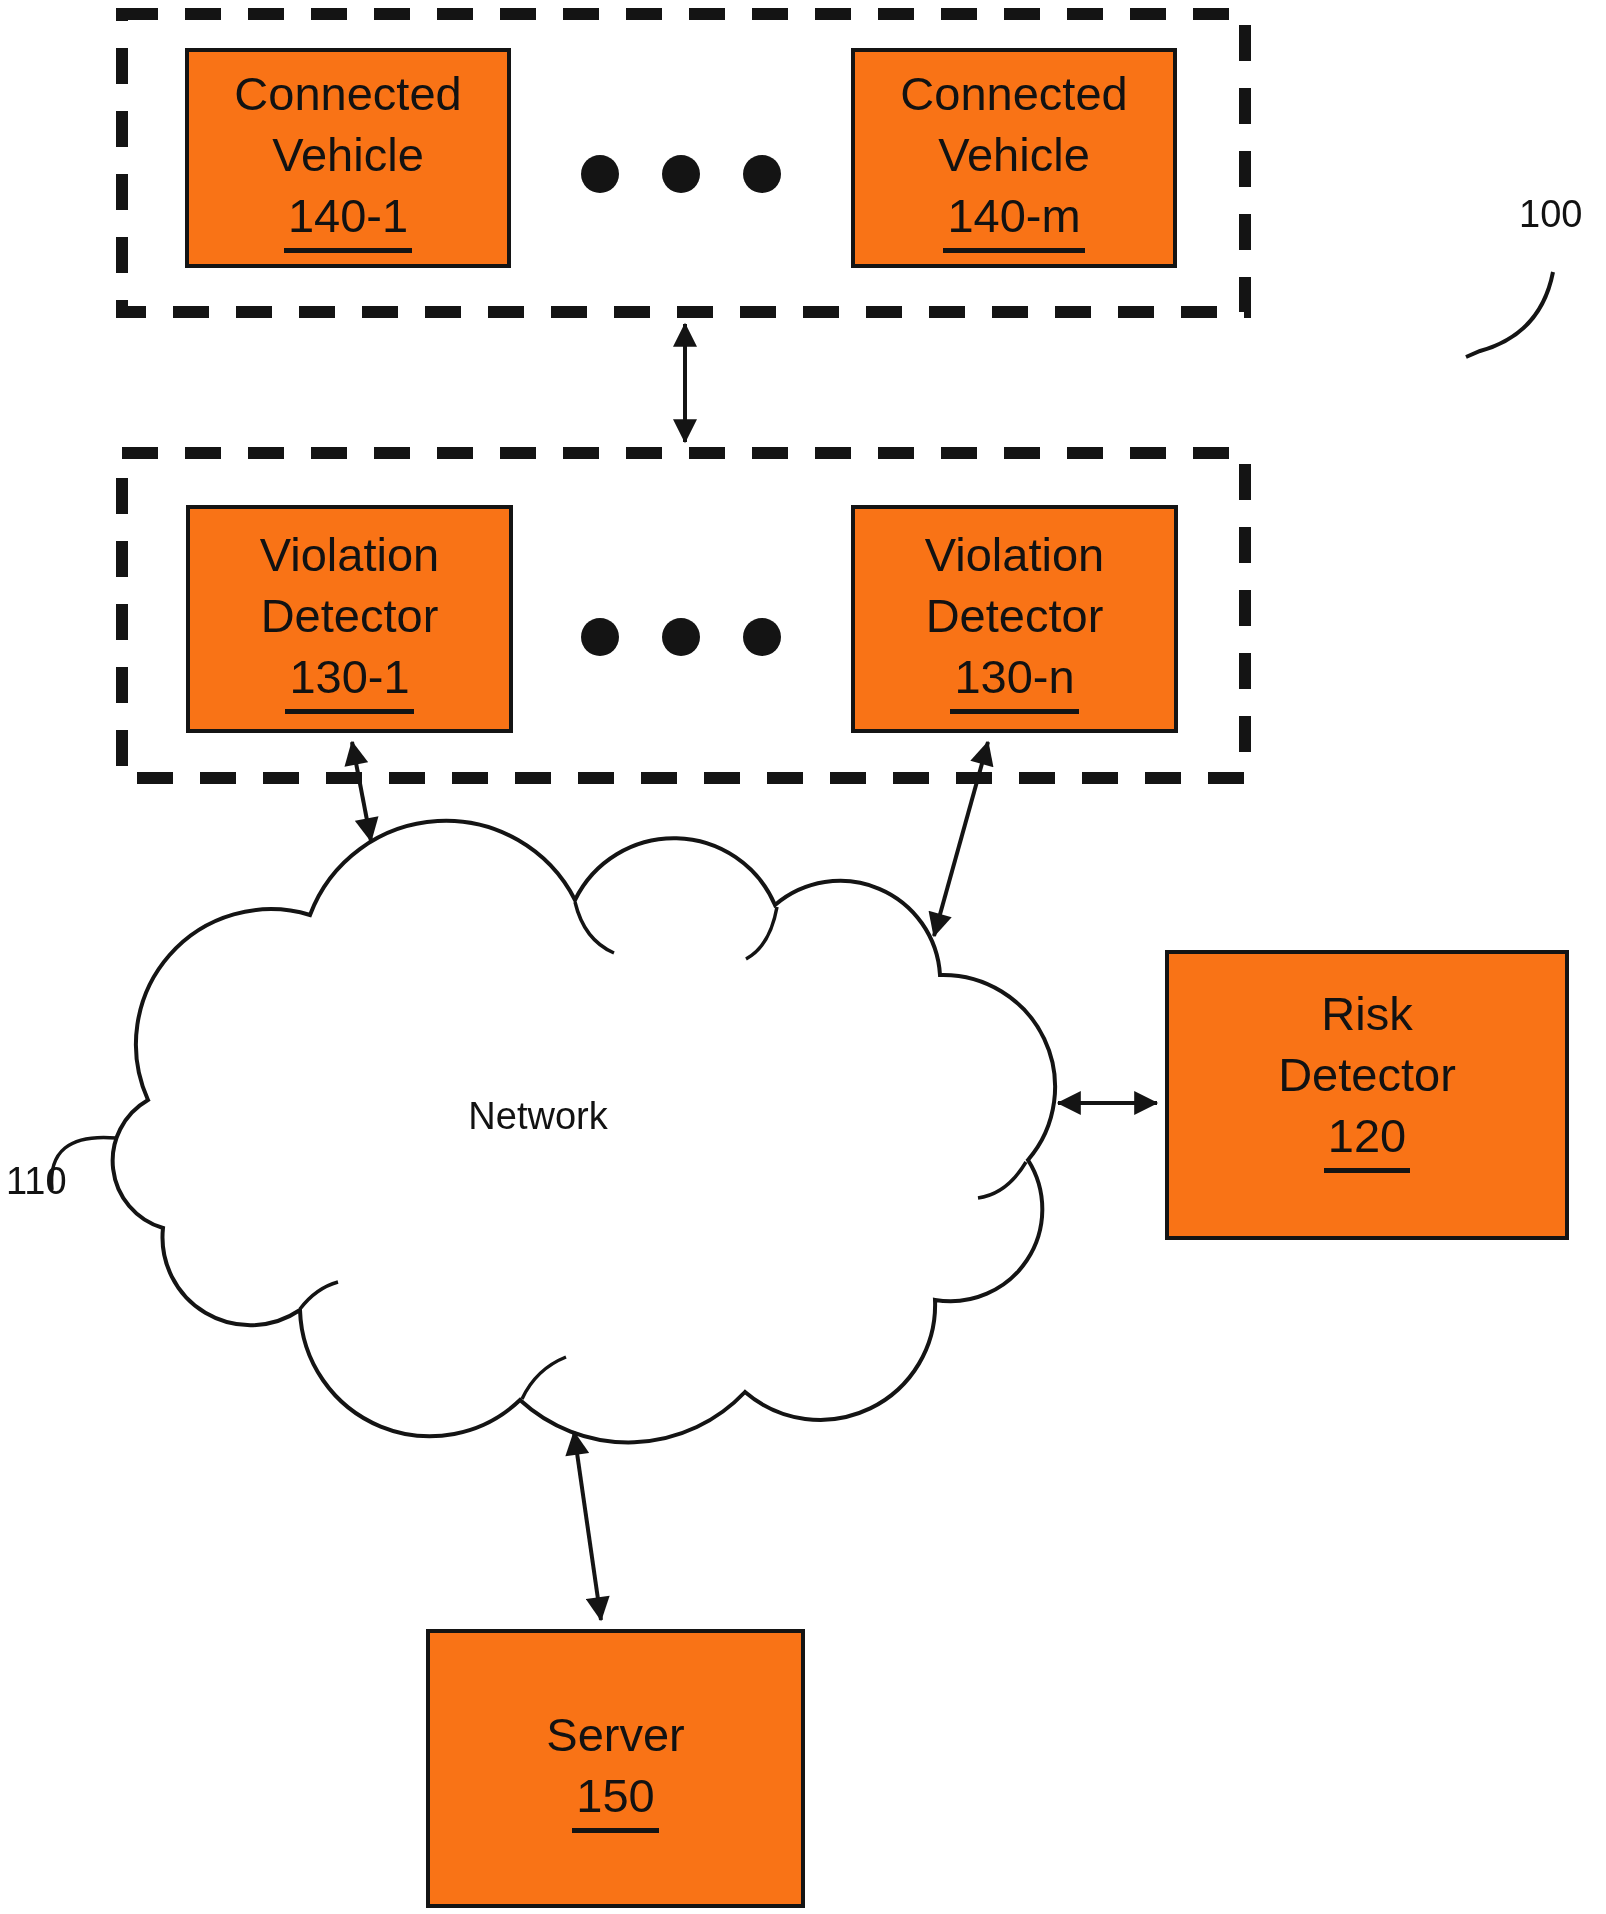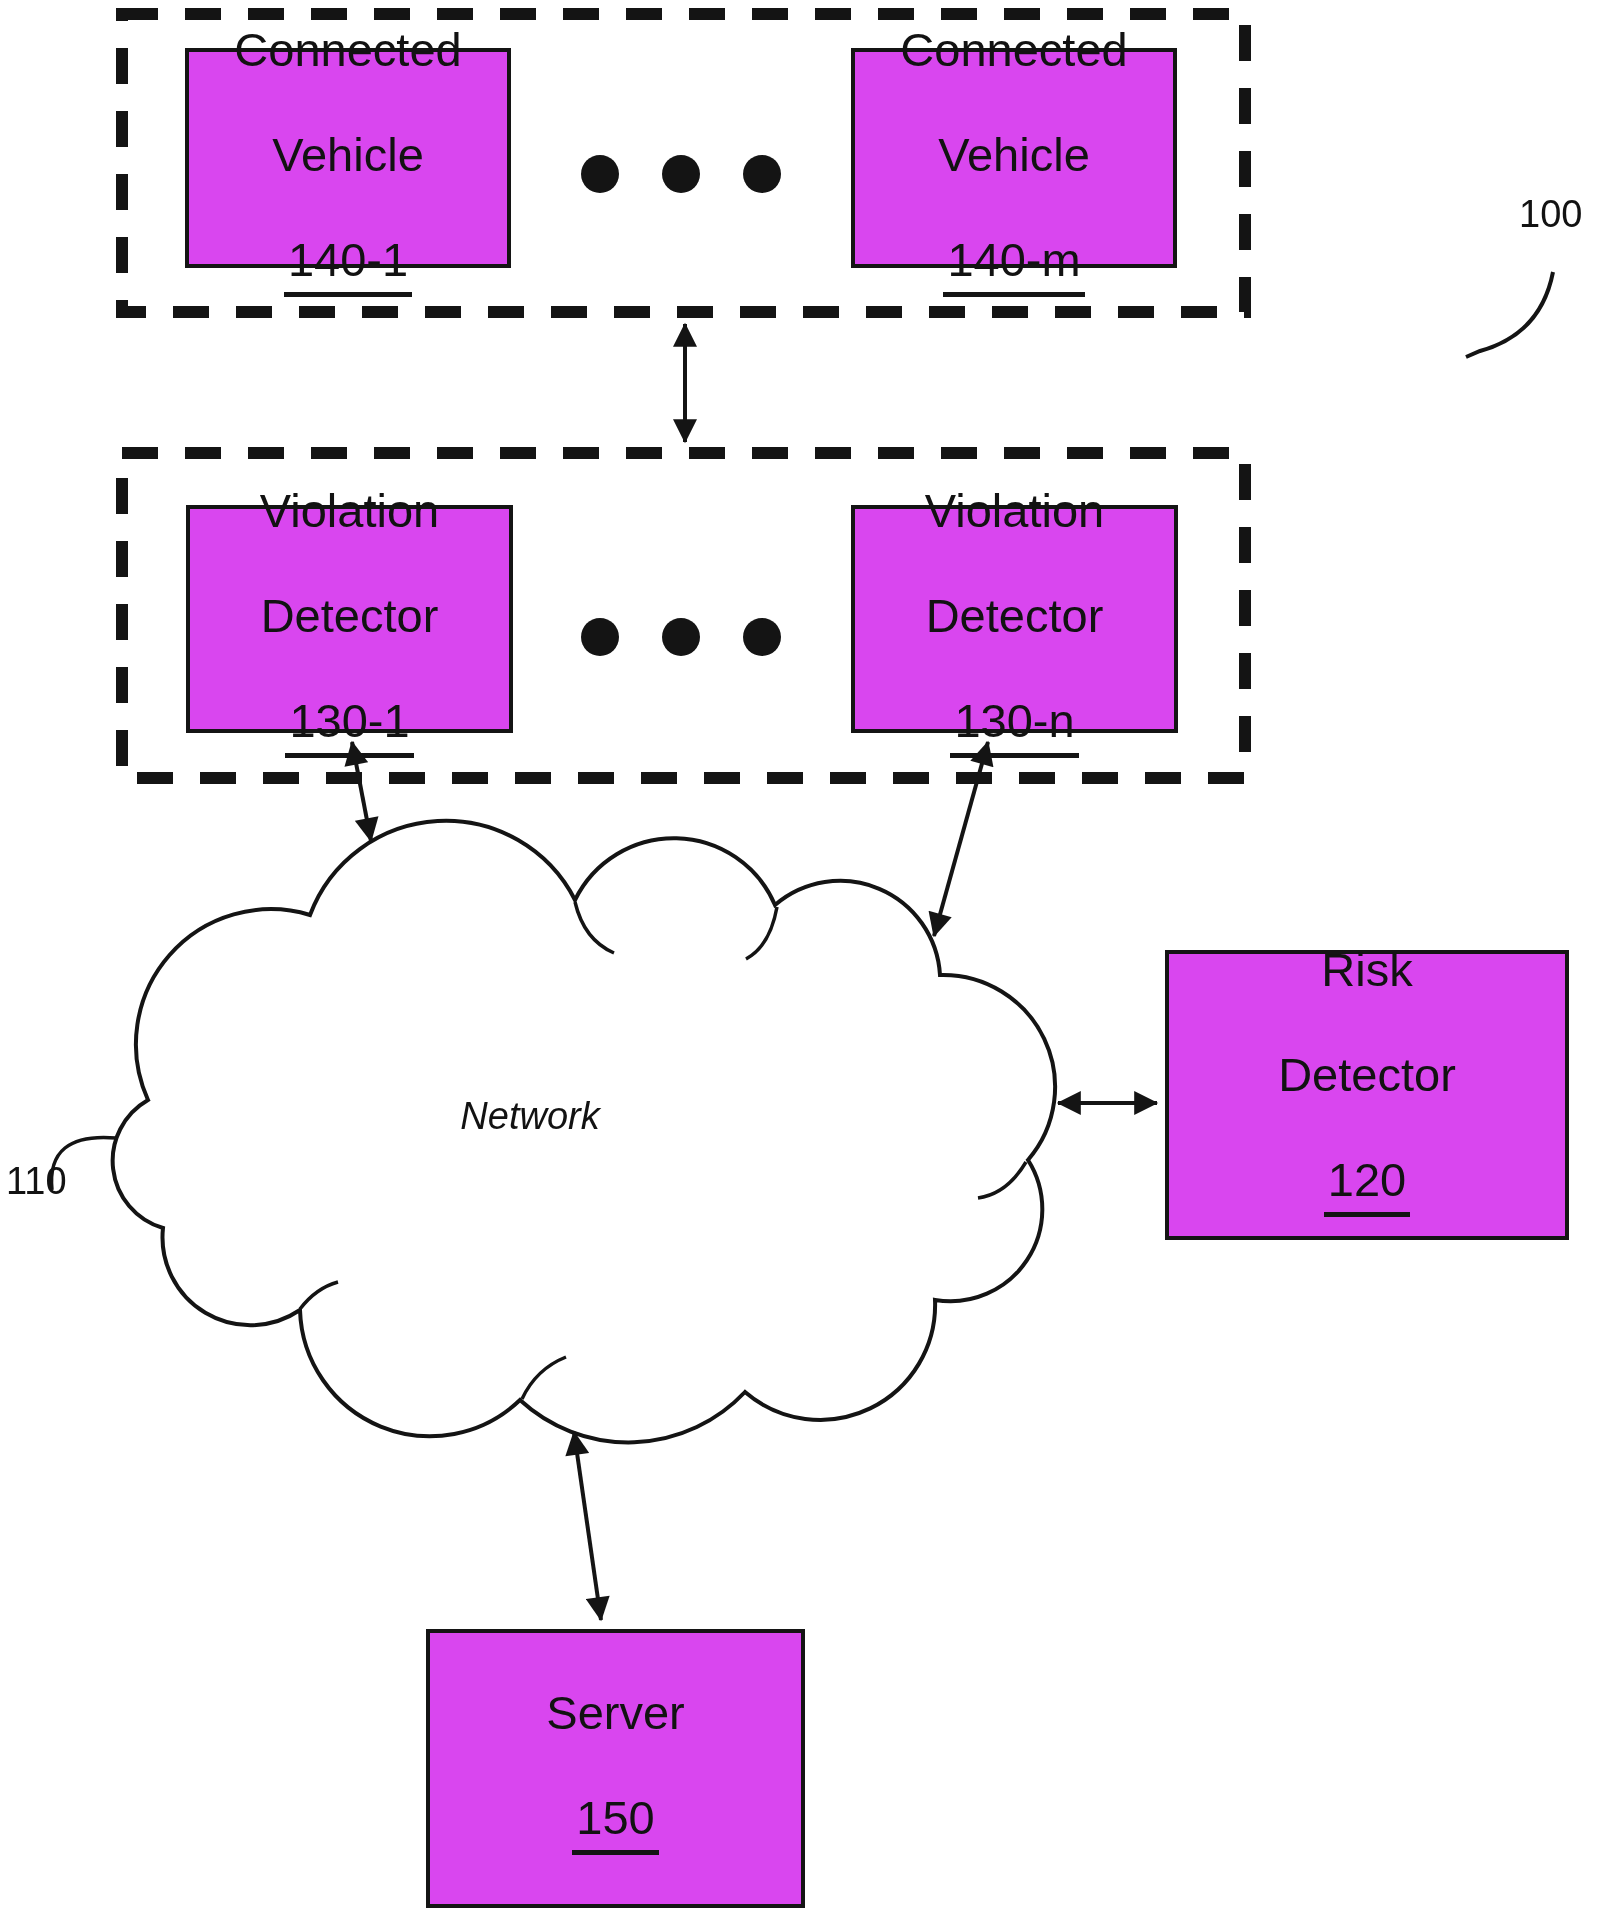--- a/index.html
+++ b/index.html
@@ -10,25 +10,24 @@
     font-family:"Liberation Sans","DejaVu Sans",sans-serif;
     color:#121212;
     overflow:hidden;
   }
   svg.underlay{position:absolute;left:0;top:0;width:1606px;height:1914px;}
   .node{
     position:absolute;
     display:flex;flex-direction:column;
     align-items:center;justify-content:center;
     text-align:center;
-    background:#d946ef;
+    background:#f97316;
     border:4px solid #141414;
     box-sizing:border-box;
     line-height:1.3;
-    gap:44px;
   }
   .node .t{font-size:47px;color:#121212;}
   .node .ref, .big-ref{
     font-size:47px;color:#121212;
     display:inline-block;
     border-bottom:5px solid #141414;
     padding:0 4px 2px 4px;
   }
   .floating{
     position:absolute;font-size:38px;color:#121212;
@@ -121,19 +120,19 @@
     <div class="t">Risk</div>
     <div class="t">Detector</div>
     <div class="ref">120</div>
   </div>
 
   <div class="node" style="left:426px;top:1629px;width:379px;height:279px;">
     <div class="t">Server</div>
     <div class="ref">150</div>
   </div>
 
-  <div class="floating" style="left:380px;top:1095px;width:300px;text-align:center;font-style:italic;">Network</div>
+  <div class="floating" style="left:388px;top:1095px;width:300px;text-align:center;">Network</div>
 
   <div class="floating" style="left:6px;top:1160px;">110</div>
 
   <div class="floating" style="left:1519px;top:193px;">100</div>
 
 </div>
 
 </body></html>

